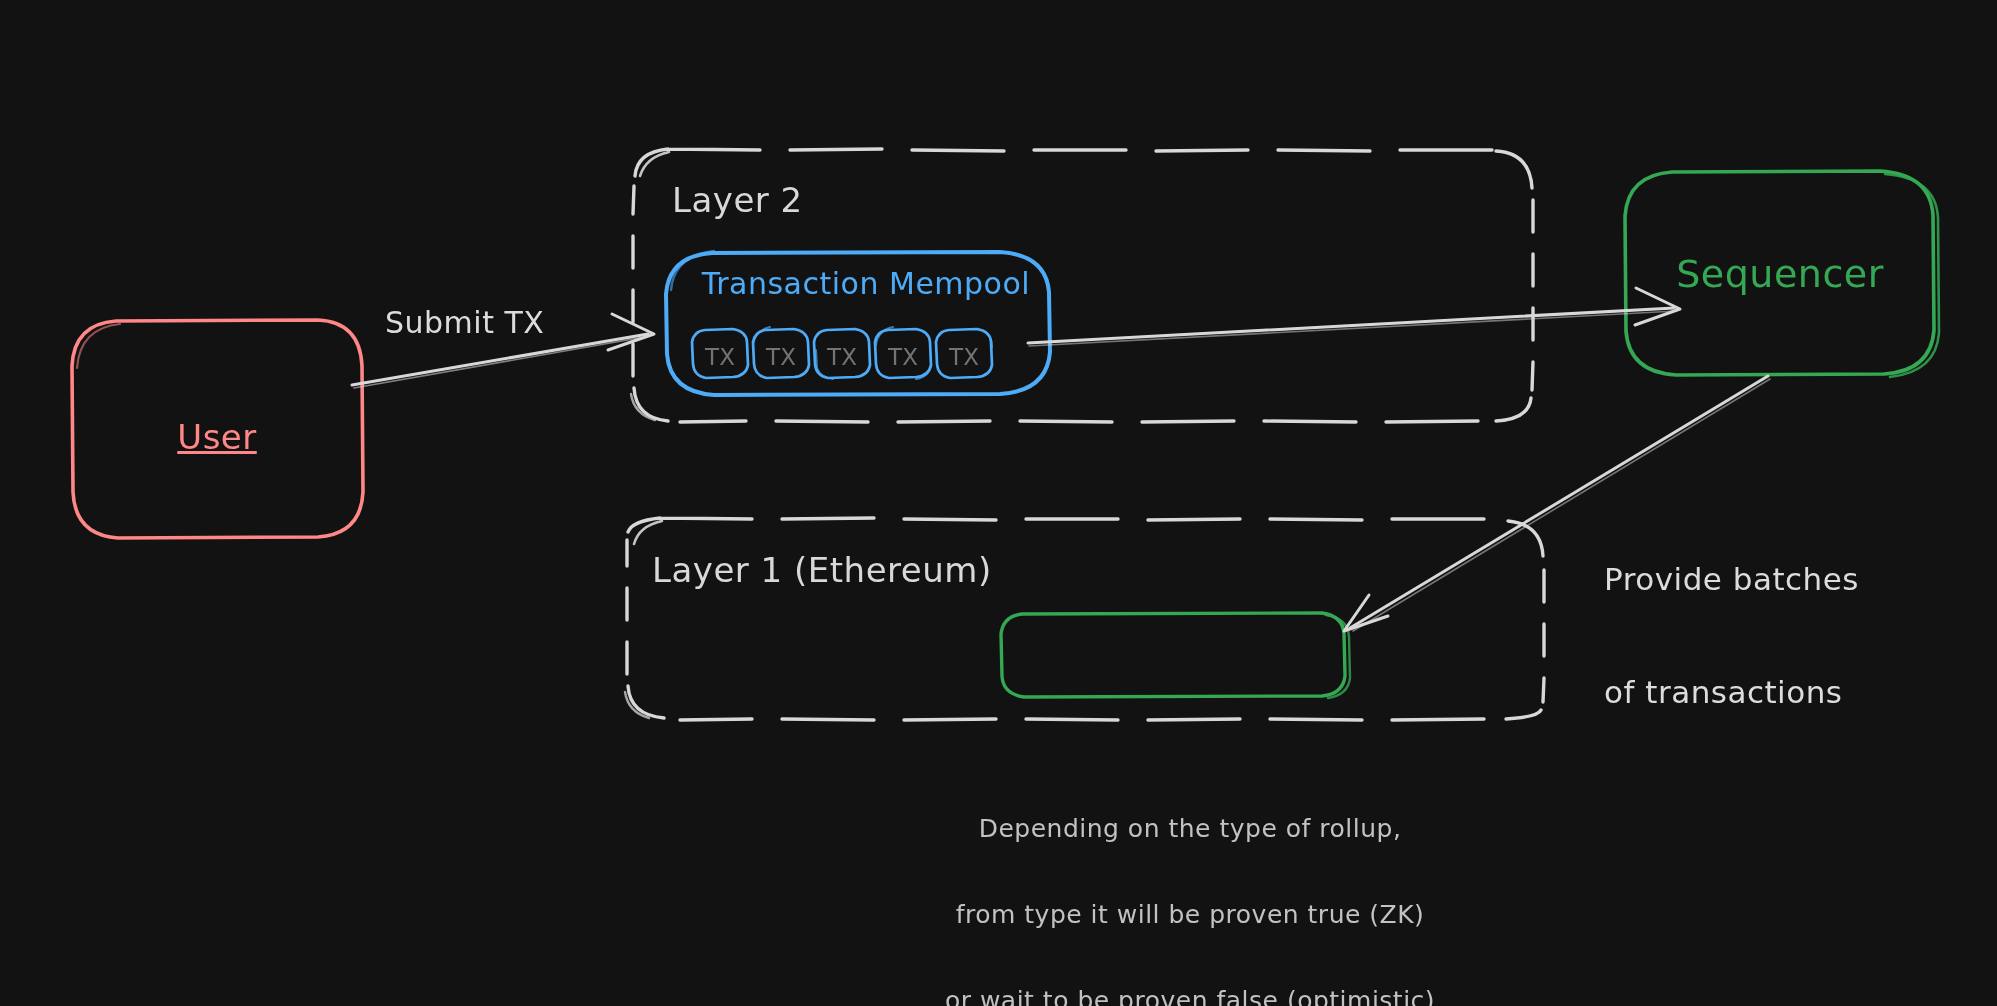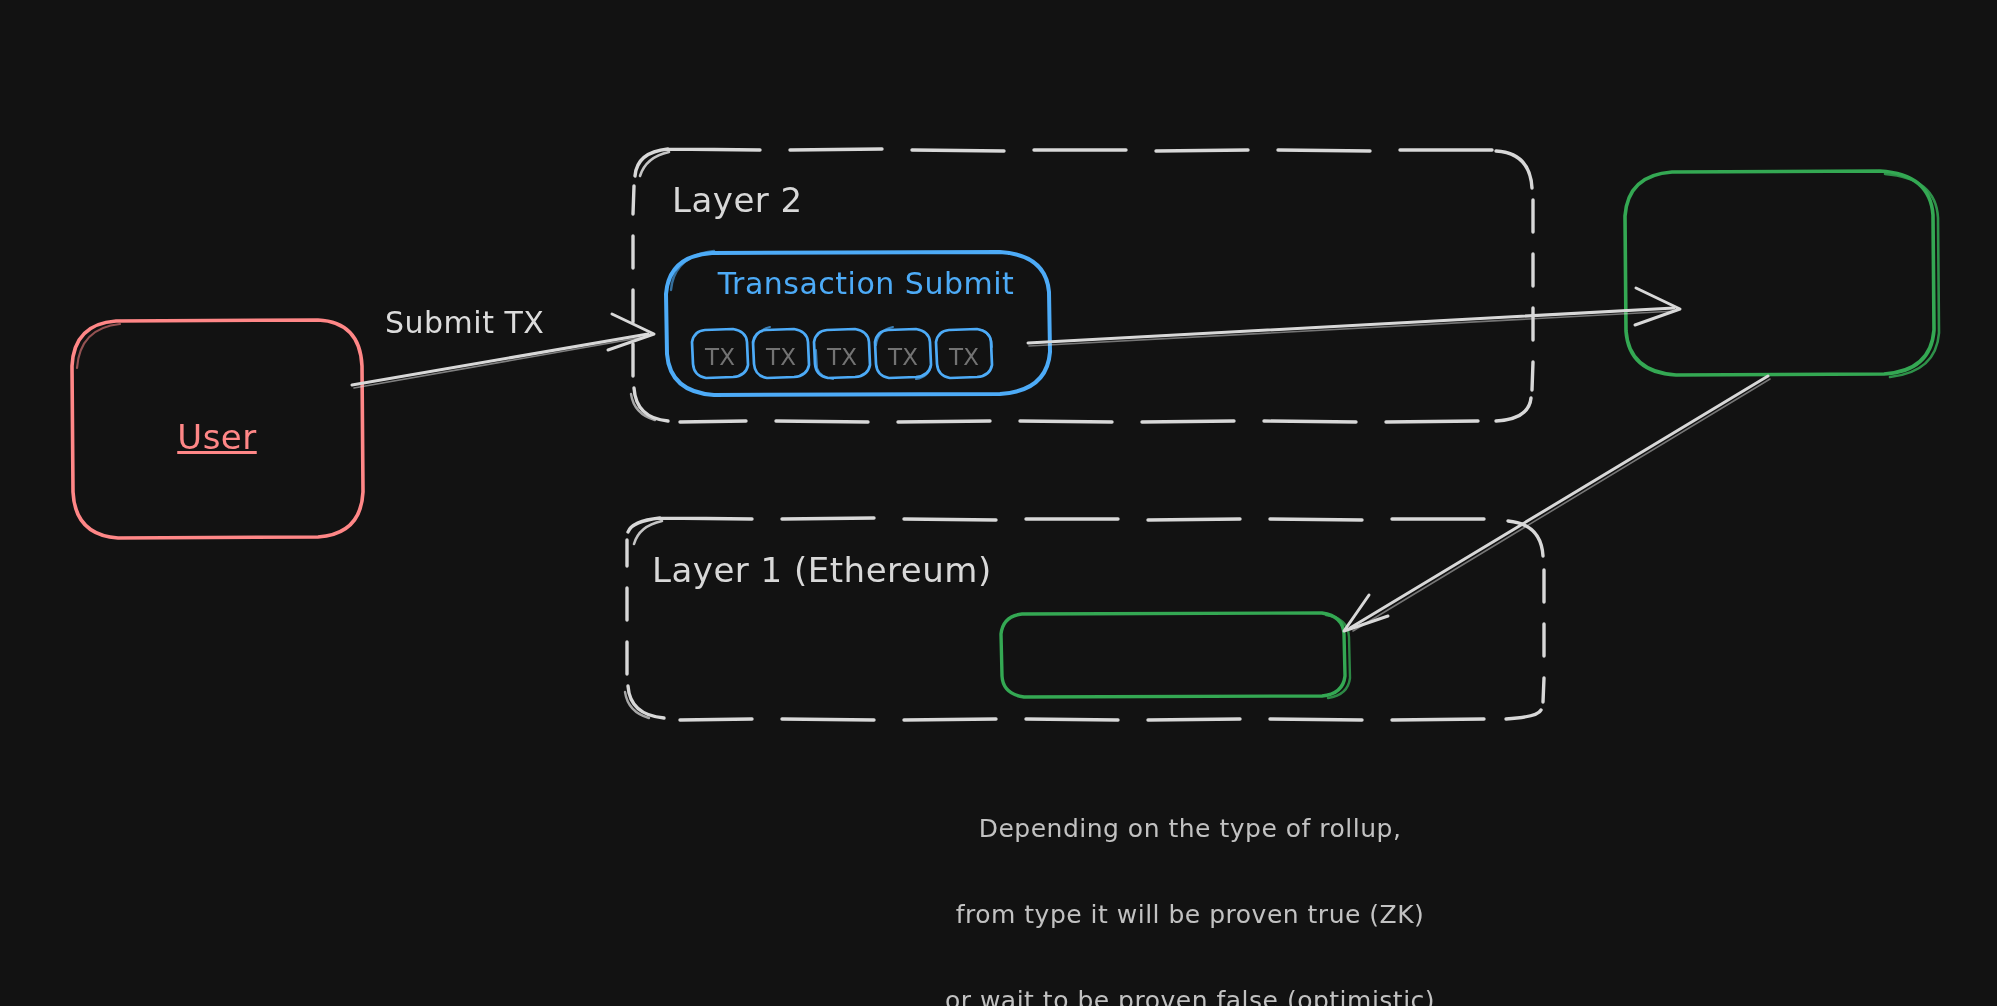--- a/index.html
+++ b/index.html
@@ -221,26 +221,31 @@
     </g>
 
   </svg>
 
   <div class="lbl lbl-layer2">Layer 2</div>
 
   <div class="lbl lbl-layer1">Layer 1 (Ethereum)</div>
 
   <div class="lbl lbl-user">User</div>
 
-
-  <div class="lbl lbl-mempool">Transaction Submit</div>
+  <div class="lbl lbl-sequencer">Sequencer</div>
+
+  <div class="lbl lbl-mempool">Transaction Mempool</div>
 
 
   <div class="lbl lbl-submit">Submit TX</div>
 
+  <div class="lbl lbl-provide">
+    <div>Provide batches</div>
+    <div>of transactions</div>
+  </div>
 
   <div class="lbl lbl-caption">
     <div>Depending on the type of rollup,</div>
     <div>from type it will be proven true (ZK)</div>
     <div>or wait to be proven false (optimistic)</div>
   </div>
 
   <div class="tx-lbl" style="left:697px; top:344px;">TX</div>
   <div class="tx-lbl" style="left:758px; top:344px;">TX</div>
   <div class="tx-lbl" style="left:819px; top:344px;">TX</div>

